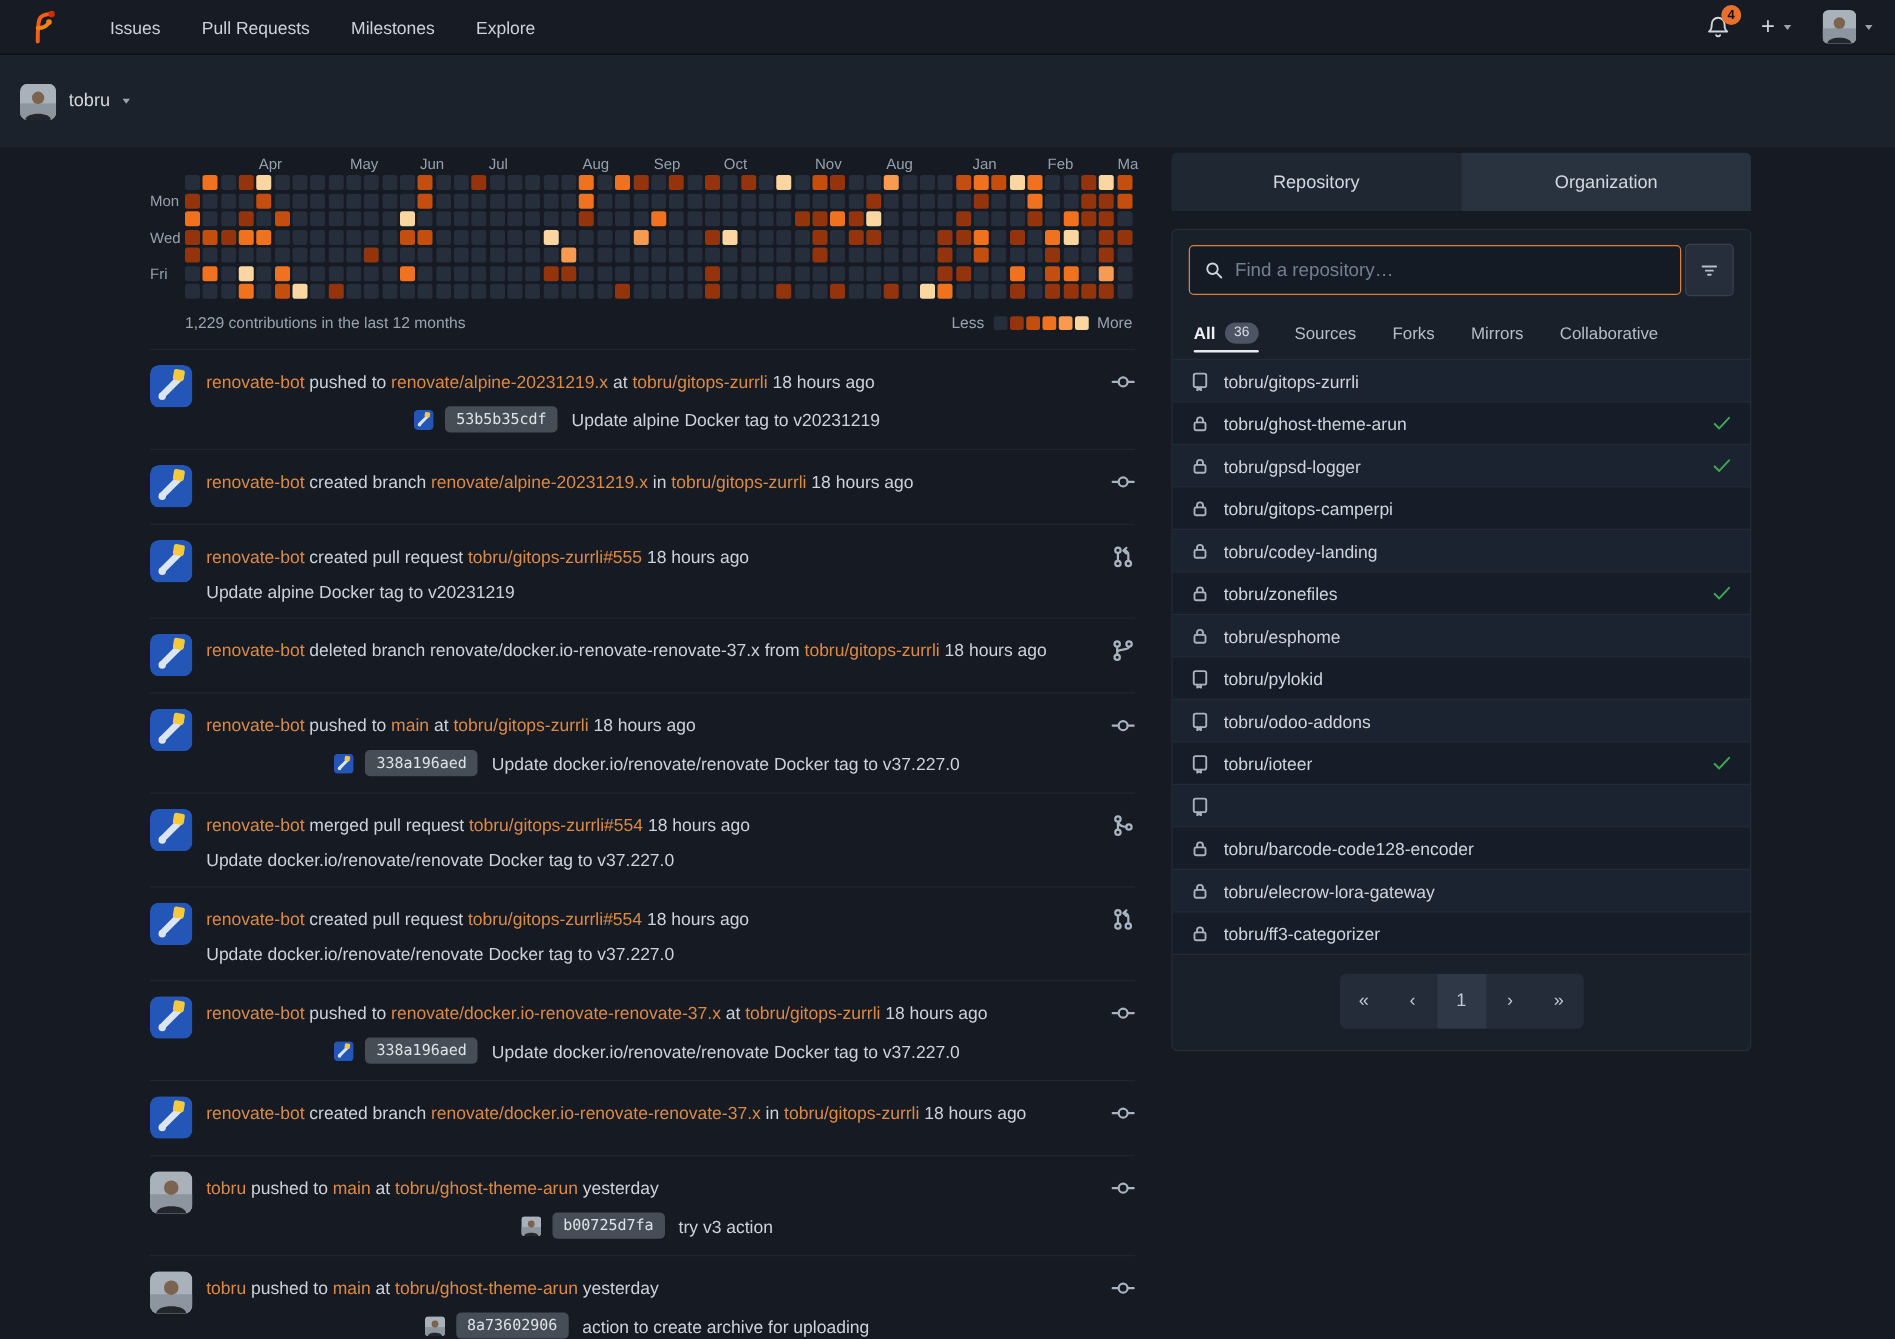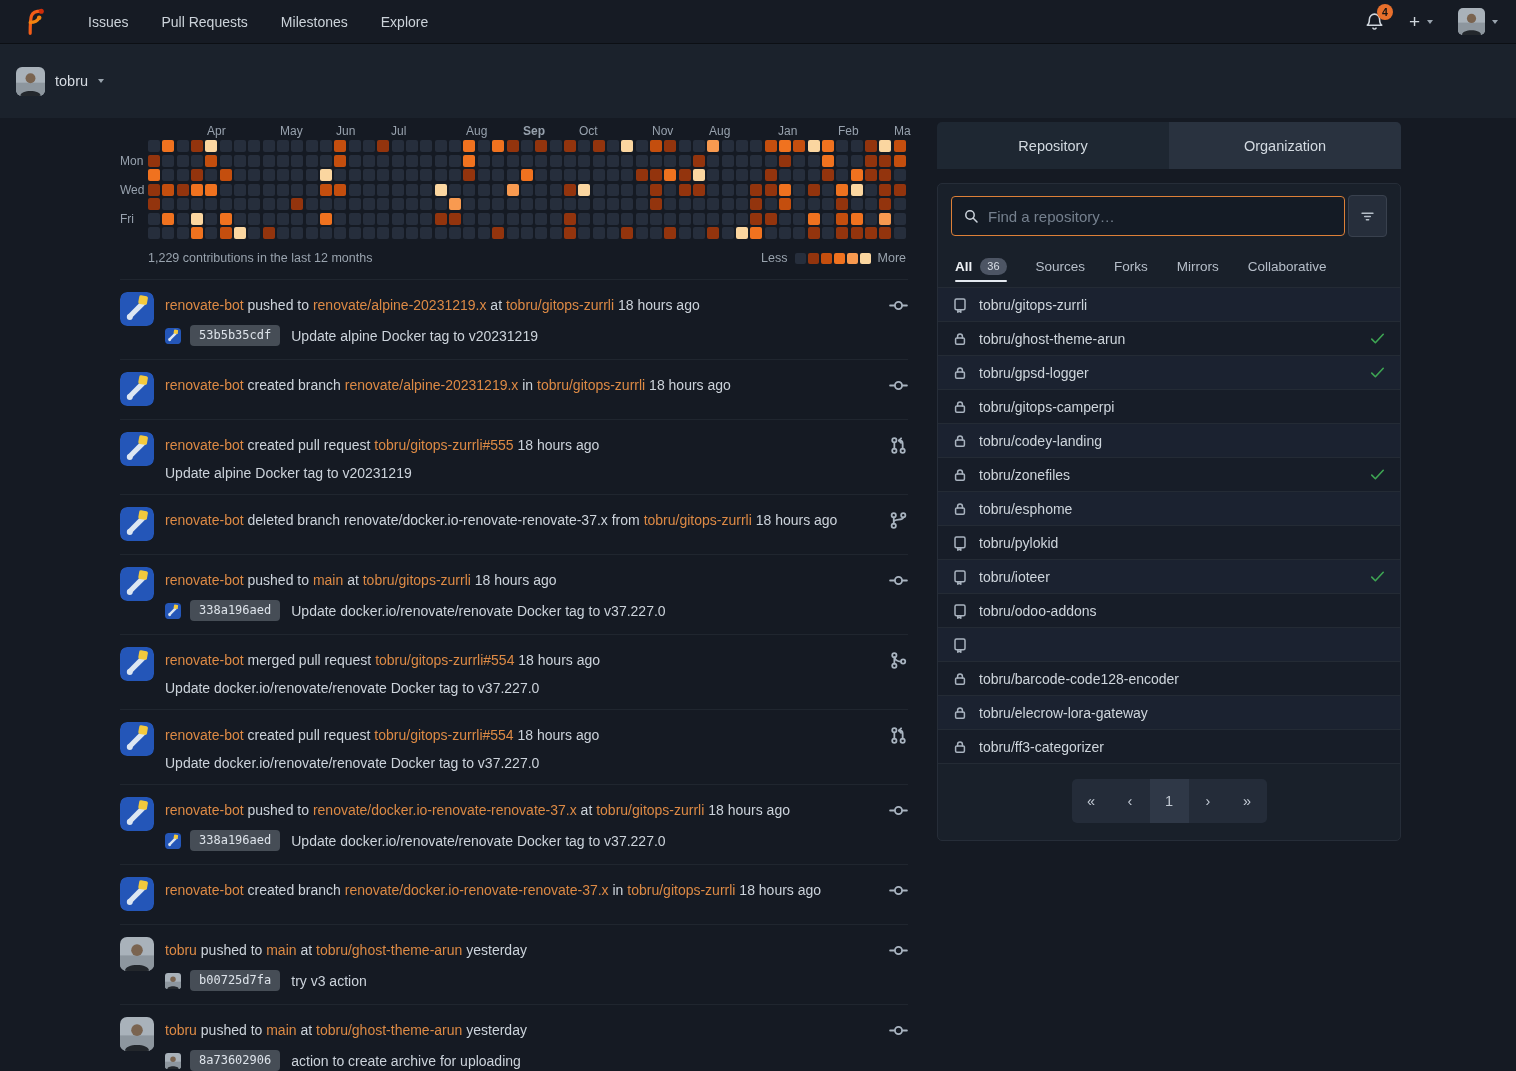--- a/index.html
+++ b/index.html
@@ -44,21 +44,21 @@
 
   
   .feed { margin-top:14px; }
   .feed-item { display:flex; padding:12px 0 13px; border-top:1px solid #20262f; }
   .avatar { overflow:hidden; }
   .avatar svg { display:block; width:100%; height:100%; }
   .feed-avatar { width:34px; height:34px; border-radius:7px; flex:none; margin-right:11px; }
   .feed-body { flex:1; min-width:0; padding-top:3px; }
   .feed-line { font-size:14px; line-height:20px; color:#ccd3db; }
   .feed-link { color:#dd8a45; cursor:pointer; }
-  .feed-sub { display:flex; align-items:center; margin-top:10px; }
+  .feed-sub { display:flex; align-items:center; margin-top:10px;justify-content:center; }
   .mini-avatar { width:16px; height:16px; border-radius:3px; flex:none; margin-right:9px; }
   .hash-badge { background:#464d56; color:#dde3ea; font-family:"DejaVu Sans Mono", monospace; font-size:12px; padding:3px 9px 4px; border-radius:4px; margin-right:11px; cursor:pointer; }
   .commit-msg { font-size:14px; color:#ccd3db; }
   .feed-desc { margin-top:10px; font-size:14px; color:#ccd3db; }
   .feed-icon { width:38px; flex:none; display:flex; justify-content:flex-end; padding-top:4px; color:#a9b4c0; }
   .feed-icon svg { width:19px; height:19px; }
 
   
   .tabs { display:flex; height:47px; border-radius:5px 5px 0 0; overflow:hidden; }
   .tab { flex:1; display:flex; align-items:center; justify-content:center; font-size:14.5px; color:#d2d9e0; cursor:pointer; }
@@ -152,21 +152,21 @@
 
 <div class="main">
   <div class="left-col">
     <div class="heatmap">
       <div class="hm-months">
           <span class="hm-month" style="left: 59px;">Apr</span>
           <span class="hm-month" style="left: 132px;">May</span>
           <span class="hm-month" style="left: 188px;">Jun</span>
           <span class="hm-month" style="left: 243px;">Jul</span>
           <span class="hm-month" style="left: 318px;">Aug</span>
-          <span class="hm-month" style="left: 375px; font-weight: bold;">Sep</span>
+          <span class="hm-month" style="left: 375px;">Sep</span>
           <span class="hm-month" style="left: 431px;">Oct</span>
           <span class="hm-month" style="left: 504px;">Nov</span>
           <span class="hm-month" style="left: 561px;">Aug</span>
           <span class="hm-month" style="left: 630px;">Jan</span>
           <span class="hm-month" style="left: 690px;">Feb</span>
           <span class="hm-month" style="left: 746px;">Ma</span>
         </div>
       <div class="hm-grid">
           <span class="hm-day" style="top: 13.5px;">Mon</span>
           <span class="hm-day" style="top: 42.5px;">Wed</span>
@@ -947,31 +947,31 @@
               <rect x="3" y="1.9" width="10" height="10.8" rx="1.5"></rect>
               <path d="M5.8 12.7v2.5l1.5-1.1 1.5 1.1v-2.5"></path>
             </svg>
             <span class="repo-name">tobru/pylokid</span>
           </div>
           <div class="repo-row">
             <svg class="" viewBox="0 0 16 16" fill="none" stroke="currentColor" stroke-width="1.5" stroke-linecap="round" stroke-linejoin="round">
               <rect x="3" y="1.9" width="10" height="10.8" rx="1.5"></rect>
               <path d="M5.8 12.7v2.5l1.5-1.1 1.5 1.1v-2.5"></path>
             </svg>
+            <span class="repo-name">tobru/odoo-addons</span>
+          </div>
+          <div class="repo-row">
+            <svg class="" viewBox="0 0 16 16" fill="none" stroke="currentColor" stroke-width="1.5" stroke-linecap="round" stroke-linejoin="round">
+              <rect x="3" y="1.9" width="10" height="10.8" rx="1.5"></rect>
+              <path d="M5.8 12.7v2.5l1.5-1.1 1.5 1.1v-2.5"></path>
+            </svg>
             <span class="repo-name">tobru/ioteer</span>
             <svg class="check" viewBox="0 0 16 16" fill="none" stroke="currentColor" stroke-width="1.5" stroke-linecap="round" stroke-linejoin="round">
               <path d="M2.6 8.6 6 12l7.4-8"></path>
             </svg>
-          </div>
-          <div class="repo-row">
-            <svg class="" viewBox="0 0 16 16" fill="none" stroke="currentColor" stroke-width="1.5" stroke-linecap="round" stroke-linejoin="round">
-              <rect x="3" y="1.9" width="10" height="10.8" rx="1.5"></rect>
-              <path d="M5.8 12.7v2.5l1.5-1.1 1.5 1.1v-2.5"></path>
-            </svg>
-            <span class="repo-name">tobru/odoo-addons</span>
           </div>
           <div class="repo-row">
             <svg class="" viewBox="0 0 16 16" fill="none" stroke="currentColor" stroke-width="1.5" stroke-linecap="round" stroke-linejoin="round">
               <rect x="3" y="1.9" width="10" height="10.8" rx="1.5"></rect>
               <path d="M5.8 12.7v2.5l1.5-1.1 1.5 1.1v-2.5"></path>
             </svg>
           </div>
           <div class="repo-row">
             <svg class="" viewBox="0 0 16 16" fill="none" stroke="currentColor" stroke-width="1.5" stroke-linecap="round" stroke-linejoin="round">
               <rect x="3.6" y="6.9" width="8.8" height="6.3" rx="1.2"></rect>

